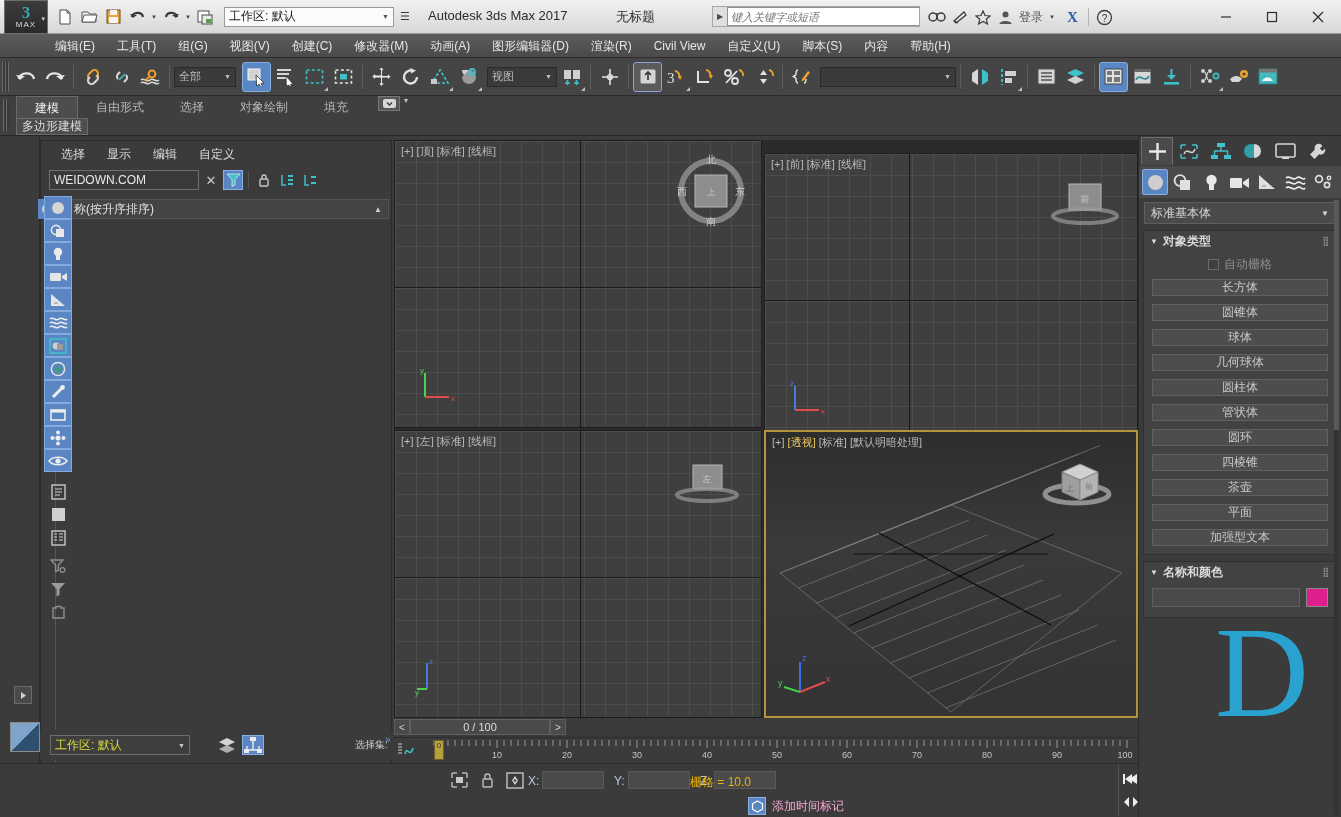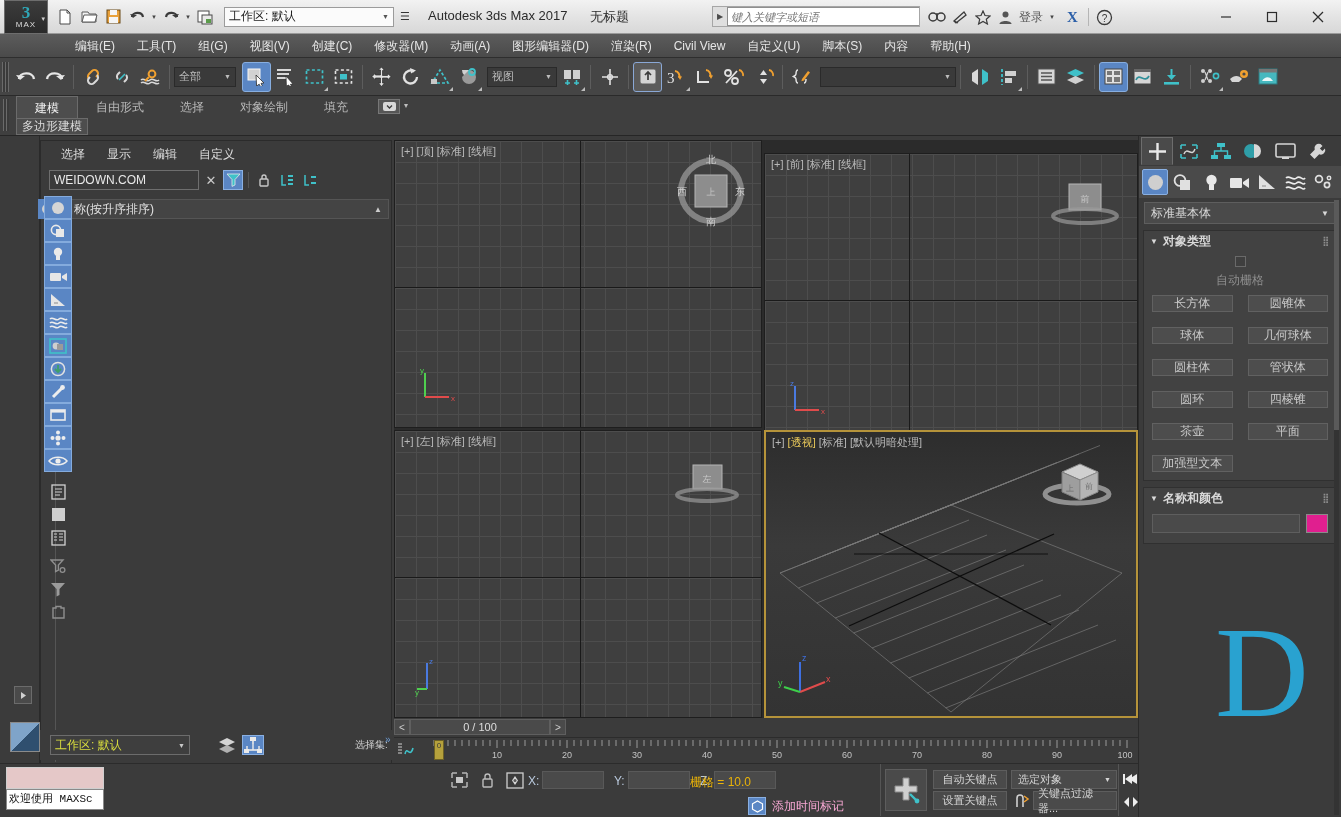--- a/index.html
+++ b/index.html
@@ -33,36 +33,36 @@
   .qat { display:flex; align-items:center; gap:2px; margin-left:6px; }
   .qicon { width:22px; height:22px; display:flex; align-items:center; justify-content:center;}
   .wsbox {
     margin-left:6px; height:20px; width:170px; background:#fbfbfb;
     border:1px solid #9b9b9b; color:#1a1a1a; font-size:12px;
     display:flex; align-items:center; padding:0 4px; position:relative;
   }
   .wsbox .ar { position:absolute; right:4px; color:#555; font-size:7px;}
   .qat-more { width:18px; text-align:center; color:#333; font-size:11px;}
   .apptitle { position:absolute; left:428px; top:8px; font-size:13px; color:#2b2b2b;}
-  .docname { position:absolute; left:590px; top:8px; font-size:13px; color:#2b2b2b;}
+  .docname { position:absolute; left:616px; top:8px; font-size:13px; color:#2b2b2b;}
   .searchwrap { position:absolute; left:712px; top:6px; width:208px; height:21px;
     background:#dfdfdf; border:1px solid #a6a6a6; display:flex; align-items:center;}
   .searchwrap .tri { width:14px; text-align:center; color:#4a4a4a; font-size:8px;}
   .searchin { flex:1; height:19px; background:#fff; border:1px solid #8f8f8f; border-right:0;
     font-size:11px; color:#6d6d6d; font-style:italic; padding:0 3px; font-family:"Liberation Sans",sans-serif;}
   .tbicon { width:23px; height:24px; display:flex;align-items:center;justify-content:center;}
   .signin { color:#5a5a5a; font-size:12px; padding-left:2px;}
   .winbtns { position:absolute; right:0; top:0; display:flex; height:34px;}
   .winbtn { width:46px; height:34px; display:flex;align-items:center;justify-content:center; color:#2d2d2d;}
 
   
   .menubar {
     position:absolute; left:0; top:34px; width:1341px; height:24px;
     background: linear-gradient(to bottom,#5c5c5c,#4a4a4a);
-    border-bottom:1px solid #2e2e2e; display:flex; align-items:center; padding-left:64px;
+    border-bottom:1px solid #2e2e2e; display:flex; align-items:center; padding-left:44px;
   }
   .menuitem { padding:0 11px; font-size:12px; color:#e6e6e6; line-height:24px; white-space:nowrap;}
 
   
   .maintoolbar {
     position:absolute; left:0; top:58px; width:1341px; height:38px;
     background:#454545; border-bottom:1px solid #2a2a2a;
     display:flex; align-items:center;
   }
   .grip { width:7px; height:30px; margin:0 2px;
@@ -75,21 +75,21 @@
   .sep { width:1px; height:24px; background:#2b2b2b; margin:0 4px; border-right:1px solid #5d5d5d;}
   .ddark { height:20px; background:#3a3a3a; border:1px solid #2a2a2a; color:#bdbdbd;
      font-size:11px; display:flex; align-items:center; padding:0 4px; position:relative;}
   .ddark .ar { position:absolute; right:4px; font-size:7px; color:#bdbdbd;}
 
   
   .ribbon { position:absolute; left:0; top:96px; width:1341px; height:40px;
     background:#3f3f3f; border-bottom:1px solid #262626;}
   .ribgrip { position:absolute; left:3px; top:3px; width:6px; height:32px;
     background: repeating-linear-gradient(to right,#6a6a6a 0 1px,#3a3a3a 1px 3px);}
-  .ribtabs { position:absolute; left:16px; top:0; height:22px; display:flex; align-items:center;}
+  .ribtabs { position:absolute; left:16px; top:0; height:22px; display:flex; align-items:flex-start;}
   .ribtab { padding:3px 18px 2px 18px; font-size:12px; color:#b8b8b8; }
   .ribtab.active { background:#4d4d4d; color:#f0f0f0; border:1px solid #6b6b6b; border-bottom:none;}
   .ribdd { margin-left:12px; margin-bottom:2px; width:22px; height:15px; background:#565656;
     border:1px solid #777; display:flex;align-items:center;justify-content:center;}
   .ribpanel { position:absolute; left:16px; top:22px; height:17px; background:#4d4d4d;
     border:1px solid #6b6b6b; color:#d9d9d9; font-size:12px; padding:0 5px; line-height:15px;}
 
   
   .leftsliver { position:absolute; left:0; top:136px; width:40px; height:681px; background:#3b3b3b;
      border-right:1px solid #2a2a2a;}
@@ -158,23 +158,23 @@
   .cpcatbtn { width:26px; height:26px; display:flex;align-items:center;justify-content:center; border-radius:2px;}
   .cpcatbtn.on { background:#5a86c4; border:1px solid #8ab0e2;}
   .cpdd { margin:4px 5px 0 5px; height:22px; background:#4a4a4a; border:1px solid #5e5e5e;
      color:#d8d8d8; font-size:12px; display:flex; align-items:center; padding:0 6px; position:relative;}
   .cpdd .ar { position:absolute; right:6px; font-size:8px;}
   .rollout { margin:6px 4px 0 4px; background:#424242; border:1px solid #303030;}
   .rollhdr { height:20px; display:flex; align-items:center; gap:5px; padding-left:6px;
      color:#d9d9d9; font-size:12px; font-weight:bold; position:relative;}
   .rollhdr .dots { position:absolute; right:6px; color:#8d8d8d; font-size:9px; letter-spacing:1px;}
   .rollbody { padding:4px 8px 8px 8px;}
-  .autogrid { display:flex; align-items:center; justify-content:flex-end; gap:5px; color:#8d8d8d; font-size:12px; margin:1px 0 6px 0;flex-direction:column;}
+  .autogrid { display:flex; align-items:center; justify-content:center; gap:5px; color:#8d8d8d; font-size:12px; margin:1px 0 6px 0;}
   .chk { width:11px;height:11px; background:#3f3f3f; border:1px solid #6a6a6a;}
-  .objgrid { display:grid; grid-template-columns:1fr 1fr; gap:15px;}
+  .objgrid { display:grid; grid-template-columns:1fr; gap:8px;}
   .objbtn { height:17px; background:#4d4d4d; border:1px solid #616161; color:#c9c9c9;
      font-size:12px; display:flex;align-items:center;justify-content:center;}
   .objbtn.wide { grid-column:1 / 2;font-family:Liberation Mono, monospace;}
   .namerow { display:flex; gap:6px; padding:6px 8px 10px 8px;}
   .namefield { flex:1; height:19px; background:#4a4a4a; border:1px solid #5e5e5e;}
   .colorsw { width:22px; height:19px; background:#e01f8f; border:1px solid #8a8a8a;}
   .cpscroll { position:absolute; right:2px; top:64px; width:5px; bottom:2px; background:#333;}
   .cpscroll i { position:absolute; left:0; top:0; width:5px; height:230px; background:#5a5a5a; display:block;}
 
   
@@ -1002,24 +1002,20 @@
           <rect x="6" y="0" width="6" height="4" fill="#eaeaea"></rect>
           <rect x="0" y="12" width="5" height="4" fill="#eaeaea"></rect>
           <rect x="13" y="12" width="5" height="4" fill="#eaeaea"></rect>
         </svg>
     </div>
     <div class="selset">选择集:</div>
     <div class="chev">»</div>
   </div>
 
   <div class="statusbar">
-    <div class="maxscript">
-      <div class="mslisten"></div>
-      <div class="msinput">欢迎使用 MAXSc</div>
-    </div>
 
 
     <div class="coordzone">
       <div class="czico" style="left:4px">
         <svg width="17" height="16" viewBox="0 0 17 16">
             <path d="M1 1h5M1 1v5M16 1h-5M16 1v5M1 15h5M1 15v-5M16 15h-5M16 15v-5" stroke="#b5b5b5" stroke-width="1.5" fill="none"></path>
             <rect x="5" y="5" width="7" height="6" fill="#c8c8c8"></rect>
           </svg>
       </div>
       <div class="czico" style="left:32px">
@@ -1047,42 +1043,20 @@
 
     <div class="addkey">
       <div class="addkeybtn">
         <svg width="13" height="13" viewBox="0 0 13 13">
             <path d="M6.5 1l5 2.8v5.4L6.5 12 1.5 9.2V3.8z" fill="none" stroke="#fff" stroke-width="1.2"></path>
           </svg>
       </div>
       <span style="font-size:12px;color:#f9a8d4">添加时间标记</span>
     </div>
 
-    <div class="animzone">
-      <div class="bigplus">
-        <svg width="30" height="30" viewBox="0 0 30 30">
-            <path d="M12 3h6v8h8v6h-8v8h-6v-8H4v-6h8z" fill="#cfcfcf" stroke="#8a8a8a"></path>
-            <path d="M19 19l6 6" stroke="#3fc1c9" stroke-width="2.4"></path>
-            <circle cx="26" cy="26" r="2.4" fill="#3fc1c9"></circle>
-          </svg>
-      </div>
-      <div class="animbtn" style="left:52px; top:6px; width:74px">自动关键点</div>
-      <div class="animbtn" style="left:52px; top:27px; width:74px">设置关键点</div>
-      <div class="animd2" style="position:absolute;left:130px;top:27px;width:20px;height:19px;display:flex;align-items:center;justify-content:center">
-        <svg width="17" height="16" viewBox="0 0 17 16">
-            <path d="M4 14V5a3 3 0 016 0v9" fill="none" stroke="#d0d0d0" stroke-width="1.6"></path>
-            <path d="M11 3l4 3-4 3" fill="none" stroke="#f0a030" stroke-width="1.5"></path>
-          </svg>
-      </div>
-      <div class="animdd" style="left:130px; top:6px; width:106px">
-        <span>选定对象</span>
-        <span class="ar">▼</span>
-      </div>
-      <div class="animbtn" style="left:152px; top:27px; width:84px">关键点过滤器...</div>
-    </div>
 
     <div class="navzone">
       <div class="nvbtn" style="left:2px; top:5px">
         <svg width="18" height="14" viewBox="0 0 18 14">
             <rect x="1" y="2" width="2" height="10" fill="#ededed"></rect>
             <path d="M15 2v10L7 7z" fill="#ededed"></path>
             <path d="M10 2v10L3 7z" fill="#ededed"></path>
           </svg>
       </div>
       <div class="nvbtn" style="left:26px; top:5px">

